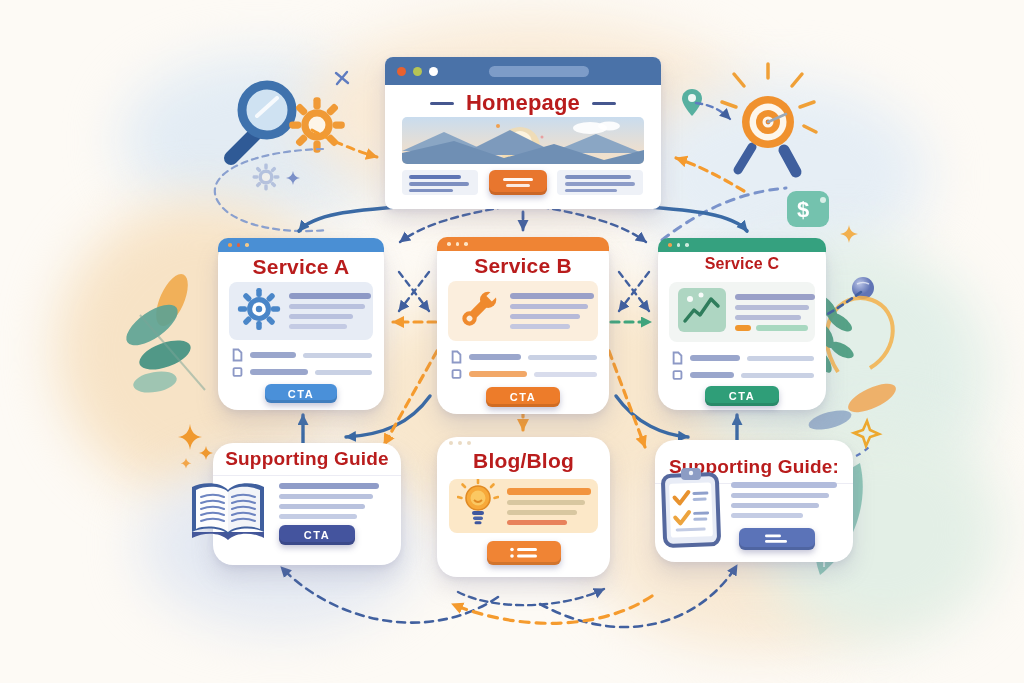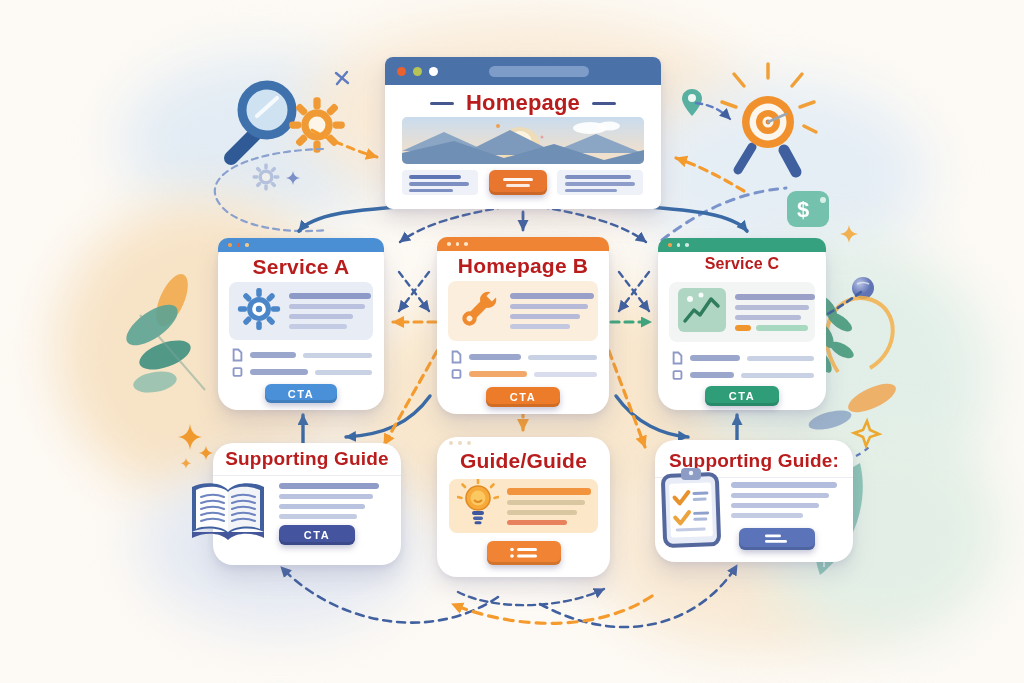--- a/index.html
+++ b/index.html
@@ -359,21 +359,21 @@
       <span>CTA</span>
     </div>
   </div>
 
   <div class="card" style="left:437px;top:237px;width:172px;height:177px;">
     <div class="topbar" style="background:#ef8434;">
       <span class="d" style="background:#fde4c4;"></span>
         <span class="d" style="background:#fde4c4;"></span>
         <span class="d" style="background:#fde4c4;"></span>
     </div>
-    <div class="ctitle" style="top:17px;font-size:21px;">Homepage B</div>
+    <div class="ctitle" style="top:17px;font-size:21px;">Service B</div>
     <div class="panel" style="left:11px;top:44px;width:150px;height:60px;background:#fbeedd;box-sizing:border-box;">
       <span class="mini">
         <svg width="46" height="46" viewBox="0 0 48 48">
           <g transform="rotate(45 24 24)">
             <rect x="19.5" y="12" width="9" height="24" rx="4.5" fill="#ef8a2e"></rect>
             <circle cx="24" cy="10.5" r="8.5" fill="#ef8a2e"></circle>
             <rect x="20" y="0" width="8" height="9" fill="#fbeedd"></rect>
             <circle cx="24" cy="38" r="7.5" fill="#ef8a2e"></circle>
             <circle cx="24" cy="38" r="3" fill="#fbeedd"></circle>
           </g>
@@ -482,21 +482,21 @@
       </svg>
     </div>
   </div>
 
   <div class="card" style="left:437px;top:437px;width:173px;height:140px;">
     <div style="position:absolute;left:0;top:0;right:0;height:12px;display:flex;align-items:center;padding-left:12px;gap:5px;">
       <span class="d" style="width:4px;height:4px;border-radius:50%;background:#eadbc4;"></span>
       <span class="d" style="width:4px;height:4px;border-radius:50%;background:#eadbc4;"></span>
       <span class="d" style="width:4px;height:4px;border-radius:50%;background:#eadbc4;"></span>
     </div>
-    <div class="ctitle" style="top:12px;font-size:21px;">Guide/Guide</div>
+    <div class="ctitle" style="top:12px;font-size:21px;">Blog/Blog</div>
     <div class="panel" style="left:12px;top:42px;width:149px;height:54px;background:#fce8c8;box-sizing:border-box;">
       <span class="mini">
         <svg width="42" height="50" viewBox="0 0 42 50">
           <g stroke="#f2a437" stroke-width="2.6" stroke-linecap="round">
             <line x1="21" y1="4" x2="21" y2="0.5"></line>
               <line x1="8" y1="8" x2="5.5" y2="5.5"></line>
             <line x1="34" y1="8" x2="36.5" y2="5.5"></line>
               <line x1="4.5" y1="19" x2="1" y2="18"></line>
             <line x1="37.5" y1="19" x2="41" y2="18"></line>
           </g>
@@ -519,21 +519,21 @@
       <svg width="30" height="14" viewBox="0 0 30 14">
         <circle cx="3" cy="3.5" r="1.8" fill="#fff"></circle>
           <circle cx="3" cy="10" r="1.8" fill="#fff"></circle>
         <rect x="8" y="2" width="20" height="3" rx="1.5" fill="#fff"></rect>
           <rect x="8" y="8.5" width="20" height="3" rx="1.5" fill="#fff"></rect>
       </svg>
     </div>
   </div>
 
   <div class="card" style="left:655px;top:440px;width:198px;height:122px;">
-    <div class="ctitle guide-title" style="top:10px;font-size:19px;padding-bottom:5px;">Supporting Guide:</div>
+    <div class="ctitle guide-title" style="top:16px;font-size:19px;padding-bottom:5px;">Supporting Guide:</div>
     <div class="lines" style="position:absolute;left:76px;top:42px;width:112px;">
       <div class="ln" style="background:#b2bcdc;width:106px;height:6px;"></div>
       <div class="ln" style="background:#b9c2de;width:98px;"></div>
       <div class="ln" style="background:#b9c2de;width:88px;"></div>
       <div class="ln" style="background:#c4cce4;width:72px;"></div>
     </div>
     <div class="cta" style="left:84px;top:88px;width:76px;height:22px;background:#5b73b8;">
       <svg width="28" height="12" viewBox="0 0 28 12">
         <rect x="2" y="1.5" width="16" height="2.8" rx="1.4" fill="#fff"></rect>
         <rect x="2" y="7" width="22" height="2.8" rx="1.4" fill="#fff"></rect>

